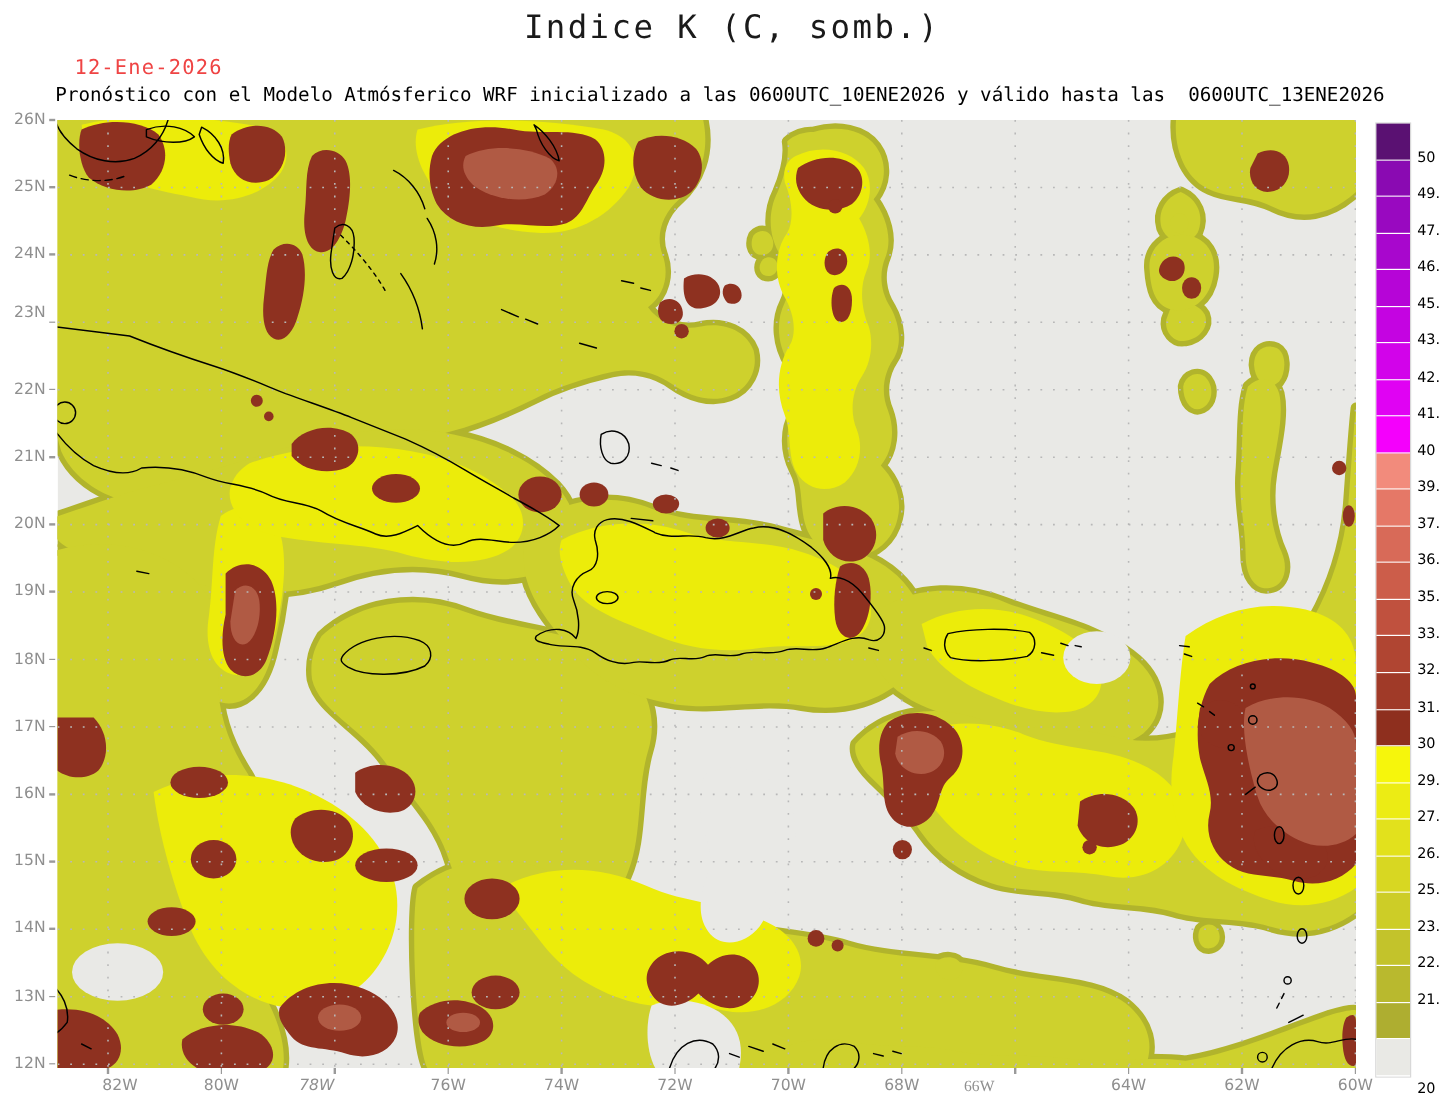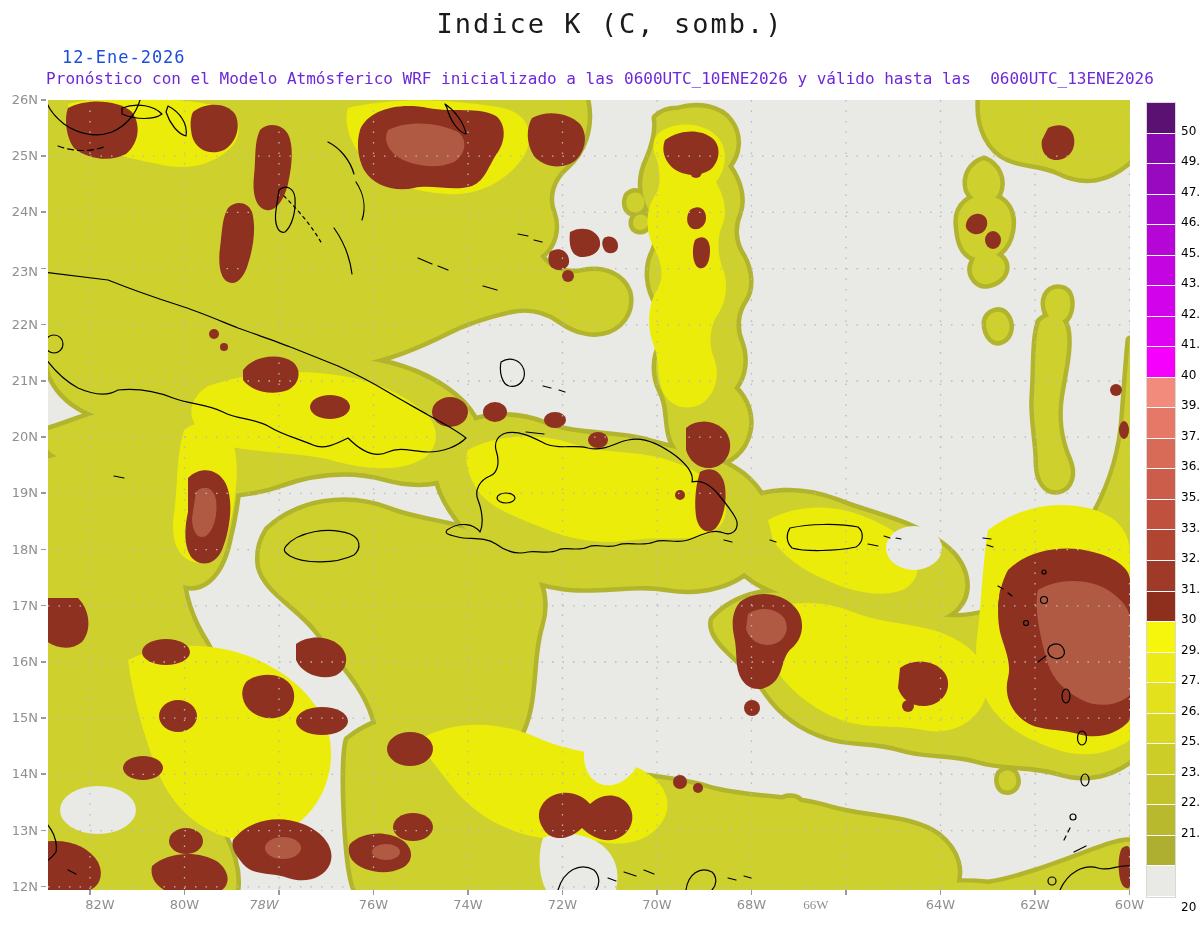--- a/index.html
+++ b/index.html
@@ -1,23 +1,23 @@
 <!DOCTYPE html>
 <html><head>
 <meta charset="utf-8">
 <style>
   html,body{margin:0;padding:0;background:#fff;}
   .stage{position:relative;width:1200px;height:927px;background:#ffffff;overflow:hidden;
          font-family:"DejaVu Sans Mono","Liberation Mono",monospace;}
   .title{position:absolute;top:8px;left:10px;width:1200px;text-align:center;
          font-size:27px;letter-spacing:2px;color:#1a1a1a;white-space:pre;}
-  .date-label{position:absolute;top:47px;left:62px;font-size:17px;letter-spacing:1px;color:#1d4ed8;}
+  .date-label{position:absolute;top:47px;left:62px;font-size:17px;letter-spacing:1px;color:#ef4444;}
   .time-label{position:absolute;top:47px;left:286px;font-size:17px;letter-spacing:1px;color:#1414e0;}
   .forecast-line{position:absolute;top:69px;left:0;width:1200px;text-align:center;
-                 font-size:16px;color:#6d28d9;white-space:pre;}
+                 font-size:16px;color:#000000;white-space:pre;}
   .plot{position:absolute;left:48px;top:100px;width:1082px;height:790px;}
   .plot svg{overflow:hidden;display:block;}
   .axis-label{position:absolute;color:#8f8f8f;font-size:13px;font-family:"DejaVu Sans","Liberation Sans",sans-serif;}
   .lat-label{width:36px;text-align:right;}
   .lon-label{transform:translateX(-50%);}
   .tick{position:absolute;background:#9a9a9a;}
   .cbar{position:absolute;left:1146px;top:102px;width:28px;height:794px;border:1px solid #d8d8d8;background:#fff;}
   .cbar .seg{width:28px;box-sizing:border-box;border-bottom:1px solid #ffffff;}
   .cb-label{position:absolute;left:1181px;color:#000;font-size:12px;
             font-family:"DejaVu Sans","Liberation Sans",sans-serif;}
@@ -256,21 +256,21 @@
 
   </div>
 
   <div id="axisLayer">
       <div class="axis-label lat-label" style="position: absolute; left: 2px; top: 92px;">26N</div>
       <div class="tick" style="left: 41px; top: 99px; width: 5px; height: 1.5px;"></div>
       <div class="axis-label lat-label" style="position: absolute; left: 2px; top: 148.2px;">25N</div>
       <div class="tick" style="left: 41px; top: 155.2px; width: 5px; height: 1.5px;"></div>
       <div class="axis-label lat-label" style="position: absolute; left: 2px; top: 204.4px;">24N</div>
       <div class="tick" style="left: 41px; top: 211.4px; width: 5px; height: 1.5px;"></div>
-      <div class="axis-label lat-label" style="position: absolute; left: 2px; top: 264px;">23N</div>
+      <div class="axis-label lat-label" style="position: absolute; left: 2px; top: 253px;">23N</div>
       <div class="tick" style="left: 41px; top: 267.6px; width: 5px; height: 1.5px;"></div>
       <div class="axis-label lat-label" style="position: absolute; left: 2px; top: 316.8px;">22N</div>
       <div class="tick" style="left: 41px; top: 323.8px; width: 5px; height: 1.5px;"></div>
       <div class="axis-label lat-label" style="position: absolute; left: 2px; top: 373px;">21N</div>
       <div class="tick" style="left: 41px; top: 380px; width: 5px; height: 1.5px;"></div>
       <div class="axis-label lat-label" style="position: absolute; left: 2px; top: 429.2px;">20N</div>
       <div class="tick" style="left: 41px; top: 436.2px; width: 5px; height: 1.5px;"></div>
       <div class="axis-label lat-label" style="position: absolute; left: 2px; top: 485.4px;">19N</div>
       <div class="tick" style="left: 41px; top: 492.4px; width: 5px; height: 1.5px;"></div>
       <div class="axis-label lat-label" style="position: absolute; left: 2px; top: 541.6px;">18N</div>

